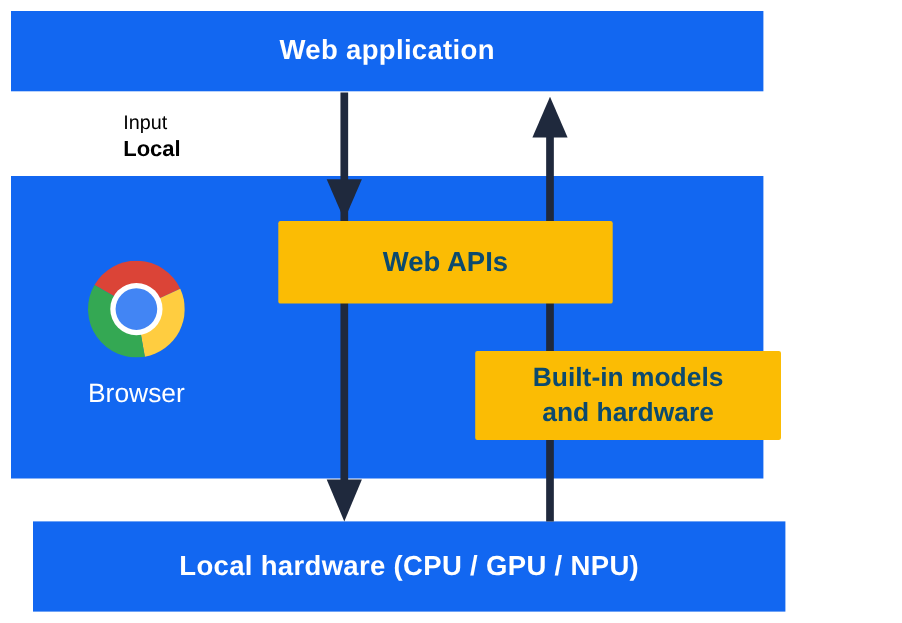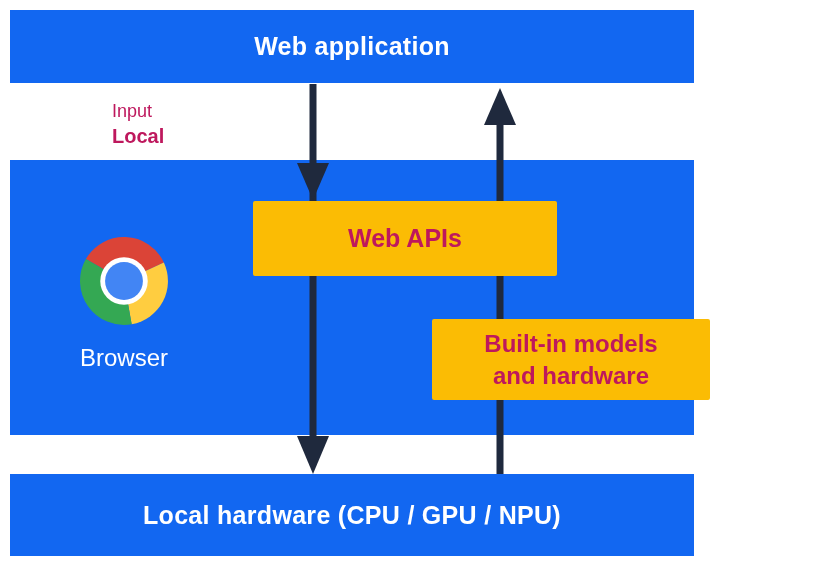--- a/index.html
+++ b/index.html
@@ -12,41 +12,41 @@
   }
 
   
   .band {
     position:absolute; left:10px; width:684px;
     background:#1267F1;
     display:flex; align-items:center; justify-content:center;
   }
   .top-bar   { top:10px;  height:73px; z-index:1; }
   .middle    { top:160px; height:275px; z-index:1; }
-  .bottom-bar{ top:474px; height:82px; z-index:1; }
+  .bottom-bar{ top:474px; height:82px; z-index:1;margin-left:20px; }
 
   .band-label {
     color:#ffffff; font-weight:bold; font-size:25px; letter-spacing:.3px;
   }
 
   
-  .io-label { position:absolute; z-index:1; color:#be185d; }
+  .io-label { position:absolute; z-index:1; color:#000000; }
   .io-left  { left:112px; top:100px; text-align:left; }
   .io-right { right:50px; top:100px; text-align:right; }
   .io-title { font-size:18px; line-height:23px; font-weight:normal; }
   .io-value { font-size:20px; line-height:27px; font-weight:bold; }
 
   
   .arrows { position:absolute; left:0; top:0; z-index:2; }
 
   
   .ybox {
     position:absolute; z-index:3; background:#FBBC04; border-radius:2px;
     display:flex; flex-direction:column; align-items:center; justify-content:center;
-    text-align:center; color:#be185d; font-weight:bold;
+    text-align:center; color:#0c4a6e; font-weight:bold;
   }
   .web-apis { left:253px; top:201px; width:304px; height:75px; font-size:25px; }
   .builtin  { left:432px; top:319px; width:278px; height:81px; font-size:24px; line-height:32px; }
 
   
   .chrome-logo { position:absolute; left:80px; top:237px; width:88px; height:88px; z-index:3; }
   .browser-label {
     position:absolute; left:44px; top:344px; width:160px; z-index:3;
     text-align:center; color:#ffffff; font-weight:normal; font-size:24px;
   }

